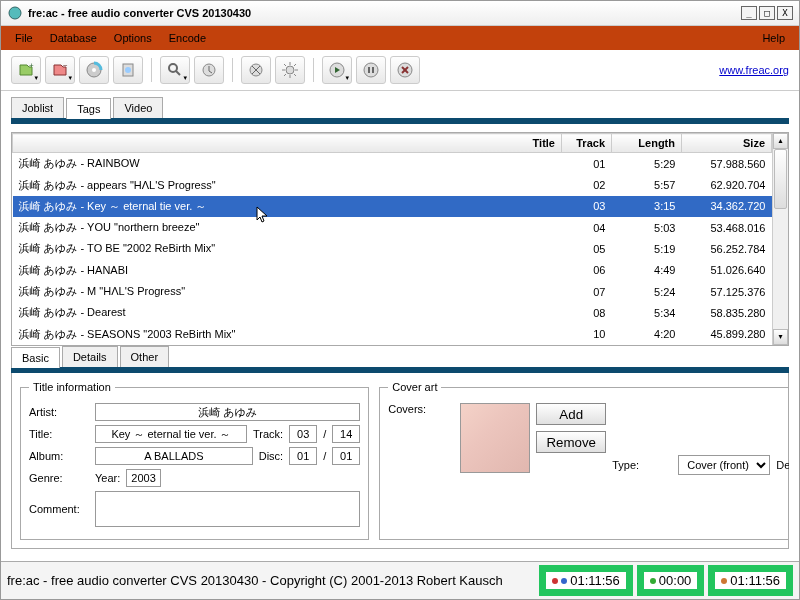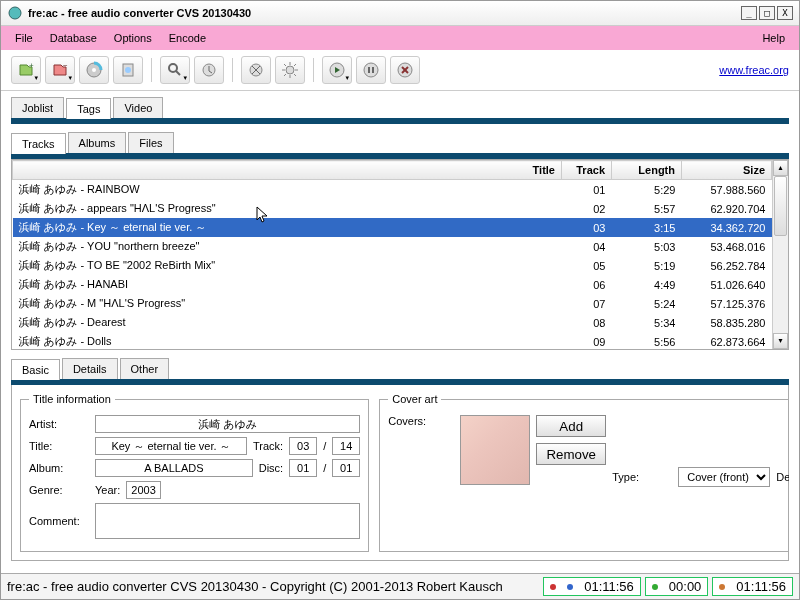--- a/index.html
+++ b/index.html
@@ -5,21 +5,21 @@
 * { box-sizing: border-box; margin: 0; padding: 0; }
 body { font-family: Tahoma, Arial, sans-serif; font-size: 11px; background: #ece9d8; width: 800px; height: 600px; overflow: hidden; }
 
 .window { border: 1px solid #999; background: #fff; height: 600px; display: flex; flex-direction: column; }
 .titlebar { background: linear-gradient(#fff, #eee); padding: 4px 6px; display: flex; align-items: center; border-bottom: 1px solid #ccc; }
 .titlebar-icon { width: 16px; height: 16px; margin-right: 5px; }
 .titlebar-text { flex: 1; font-weight: bold; }
 .winbtns { display: flex; gap: 2px; }
 .winbtn { width: 16px; height: 14px; border: 1px solid #666; background: #f4f4f4; font-size: 9px; text-align: center; line-height: 12px; cursor: pointer; font-family: monospace; }
 
-.menubar { padding: 3px 6px; background: #f9a8d4; display: flex; gap: 1px; }
+.menubar { padding: 3px 6px; background: #c2410c; display: flex; gap: 1px; }
 .menuitem { padding: 3px 8px; cursor: pointer; }
 .menu-spacer { flex: 1; }
 
 .toolbar { padding: 6px 10px; border-bottom: 1px solid #ccc; display: flex; align-items: center; gap: 4px; }
 .tbtn { width: 30px; height: 28px; border: 1px solid #ccc; border-radius: 3px; background: linear-gradient(#fefefe, #e8e8e8); display: flex; align-items: center; justify-content: center; cursor: pointer; position: relative; }
 .tbtn svg { width: 18px; height: 18px; }
 .tbtn.sub::after { content: "▾"; font-size: 7px; position: absolute; right: 2px; bottom: 1px; }
 .tsep { width: 1px; height: 24px; background: #ccc; margin: 0 4px; }
 .toolbar .link { margin-left: auto; color: #0000cc; text-decoration: underline; cursor: pointer; }
 
@@ -58,21 +58,21 @@
 .inp-year { width: 35px; }
 select.sel-wide { flex: 1; height: 20px; }
 textarea { flex: 1; height: 36px; resize: none; }
 
 .cover-thumb { width: 70px; height: 70px; border: 1px solid #999; background: linear-gradient(135deg,#f4d2c8 0%,#ecc5bd 40%,#e1b7af 100%); margin-left: 6px; display: flex; align-items: center; justify-content: center; color: #b88a82; font-size: 8px; text-align: center; }
 .addrem { display: flex; flex-direction: column; gap: 6px; margin-left: auto; }
 .dlgbtn { width: 70px; height: 22px; border: 1px solid #888; background: linear-gradient(#fefefe,#e0e0e0); cursor: pointer; }
 
 .statusbar { border-top: 1px solid #aaa; display: flex; align-items: center; padding: 3px 6px; background: #f4f4f4; font-size: 13px; }
 .statusbar .spacer { flex: 1; }
-.statcell { border: 1px solid #22c55e; padding: 1px 6px; margin-left: 4px; background: #fff; display: flex; align-items: center; gap: 11px; }
+.statcell { border: 7px solid #22c55e; padding: 1px 6px; margin-left: 4px; background: #fff; display: flex; align-items: center; gap: 3px; }
 .dot { width: 6px; height: 6px; border-radius: 50%; }
 .dot.r { background: #c33; } .dot.b { background: #36c; } .dot.g { background: #3a3; } .dot.o { background: #c73; }
 
 .cursor { position: absolute; width: 14px; height: 18px; pointer-events: none; }
 </style>
 </head>
 <body>
 
 <div class="window">
   <div class="titlebar">
@@ -174,25 +174,20 @@
   </div>
 
   <div class="tabs-outer">
     <div class="tabset">
       <div class="tab">Joblist</div>
       <div class="tab active">Tags</div>
       <div class="tab">Video</div>
     </div>
 
     <div class="inner-area">
-      <div class="tabset inner">
-        <div class="tab active">Tracks</div>
-        <div class="tab">Albums</div>
-        <div class="tab">Files</div>
-      </div>
 
       <div class="table-wrap">
         <table>
           <thead>
               <tr>
             <th>Title</th>
             <th class="col-track">Track</th>
             <th class="col-length">Length</th>
             <th class="col-size">Size</th>
           </tr>
@@ -240,44 +235,38 @@
                 <td class="col-length">5:24</td>
                 <td class="col-size">57.125.376</td>
               </tr>
               <tr>
                 <td>浜崎 あゆみ - Dearest</td>
                 <td class="col-track">08</td>
                 <td class="col-length">5:34</td>
                 <td class="col-size">58.835.280</td>
               </tr>
               <tr>
-                <td>浜崎 あゆみ - Dolls</td>
-                <td class="col-track">09</td>
-                <td class="col-length">5:56</td>
-                <td class="col-size">62.873.664</td>
-              </tr>
-              <tr>
                 <td>浜崎 あゆみ - SEASONS "2003 ReBirth Mix"</td>
                 <td class="col-track">10</td>
                 <td class="col-length">4:20</td>
                 <td class="col-size">45.899.280</td>
               </tr>
             </tbody>
         </table>
         <div class="scrollbar">
           <div class="sb-btn">▴</div>
           <div class="sb-track">
               <div class="sb-thumb"></div>
             </div>
           <div class="sb-btn">▾</div>
         </div>
       </div>
 
       <div class="bottom-panel">
-        <div class="tabset" style="margin-top:8px">
+        <div class="tabset" style="margin-top:0">
           <div class="tab active">Basic</div>
           <div class="tab">Details</div>
           <div class="tab">Other</div>
         </div>
         <div class="bottom-cols" style="border:1px solid #aaa; border-top:none; padding:8px">
           <fieldset class="leftcol">
             <legend>Title information</legend>
             <div class="formrow">
               <label>Artist:</label>
               <input type="text" class="inp-wide" value="浜崎 あゆみ" style="">

